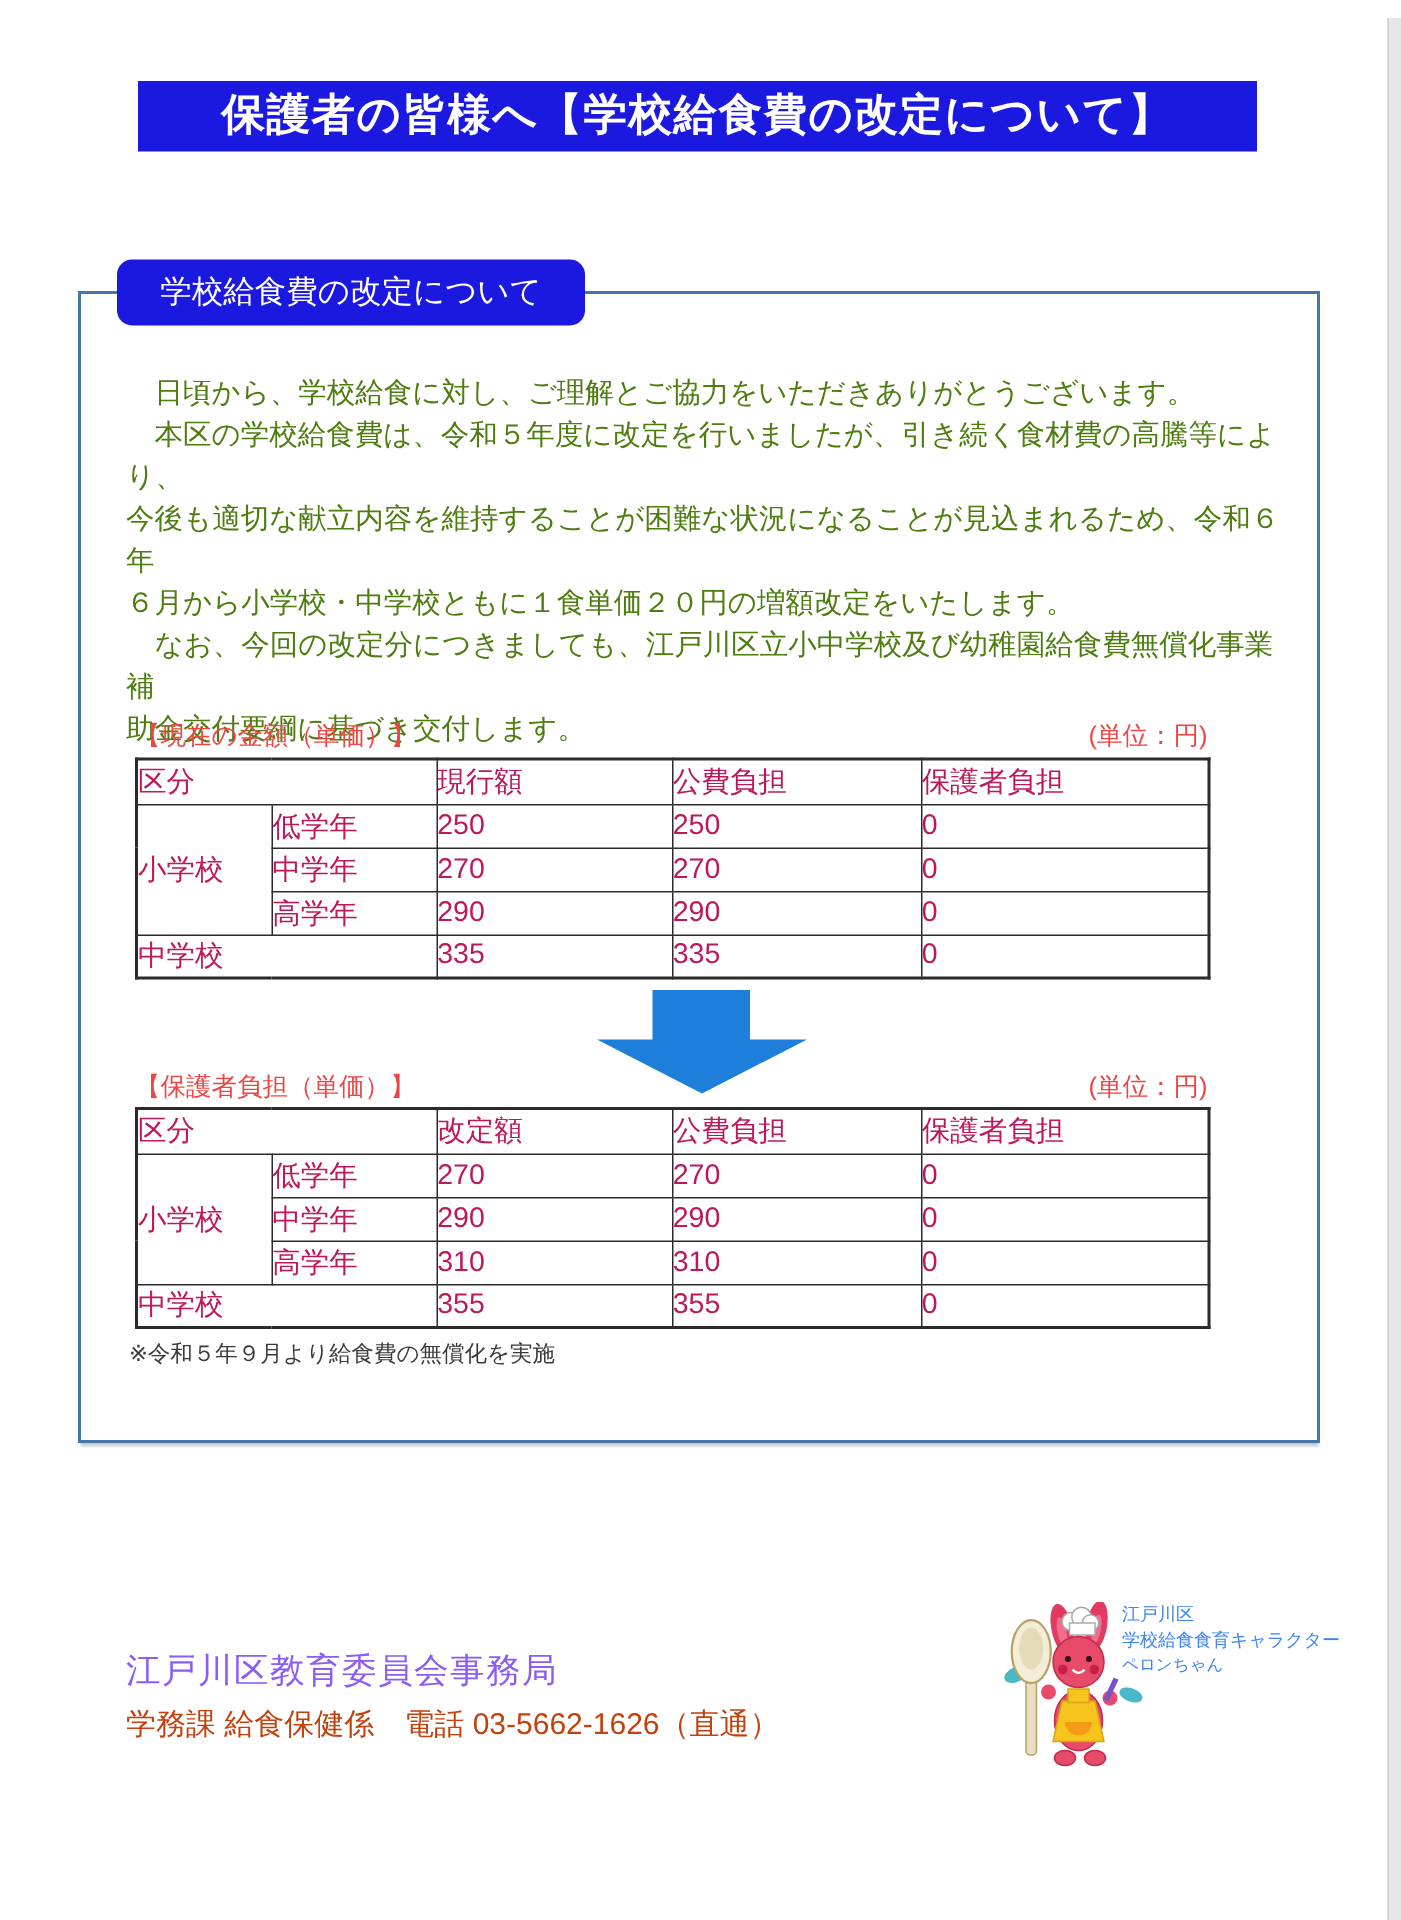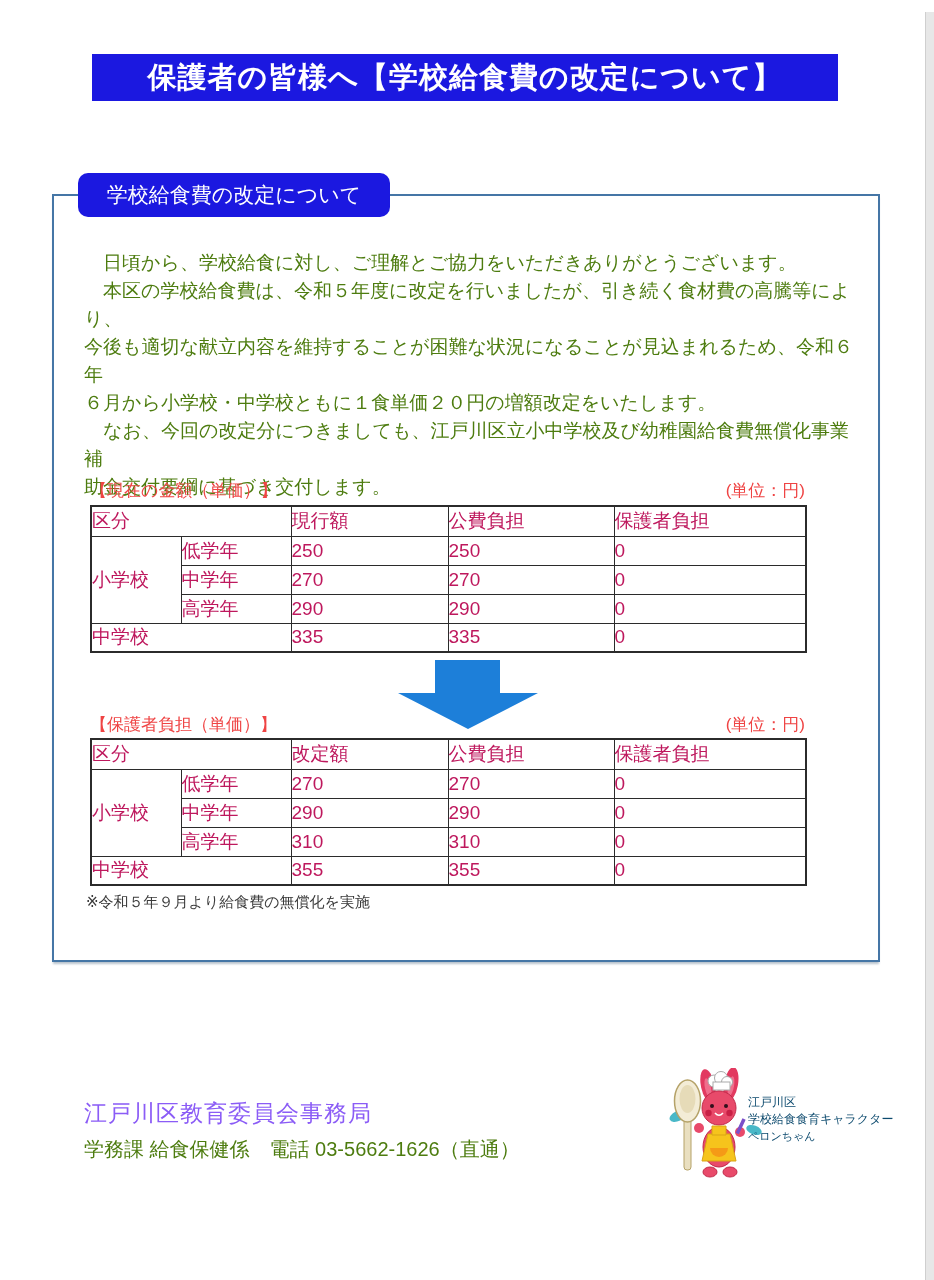--- a/index.html
+++ b/index.html
@@ -54,26 +54,26 @@
   table.price tr.dr td { height:29px; }
   .arrow-wrap { position:absolute; left:398px; top:648px; width:140px; height:70px; }
   .footnote {
     position:absolute; left:86px; top:881px; font-size:15px; color:#3a3a3a;
   }
   .footer-org {
     position:absolute; left:84px; top:1086px; font-size:23px; color:#8b5cf6;
     letter-spacing:1px;
   }
   .footer-dept {
-    position:absolute; left:84px; top:1124px; font-size:20px; color:#4d7c0f;
+    position:absolute; left:84px; top:1124px; font-size:20px; color:#c2410c;
   }
   .mascot { position:absolute; left:668px; top:1056px; width:95px; height:112px; }
   .mascot-text {
-    position:absolute; left:748px; top:1082px; font-size:12px;
-    line-height:17px; color:#0c4a6e;
+    position:absolute; left:748px; top:1056px; font-size:12px;
+    line-height:17px; color:#3b82f6;
   }
   .mascot-text .big { font-size:11px; }
 </style>
 </head>
 <body>
 
 <div class="page">
 
   <div class="edge-right"></div>
 

